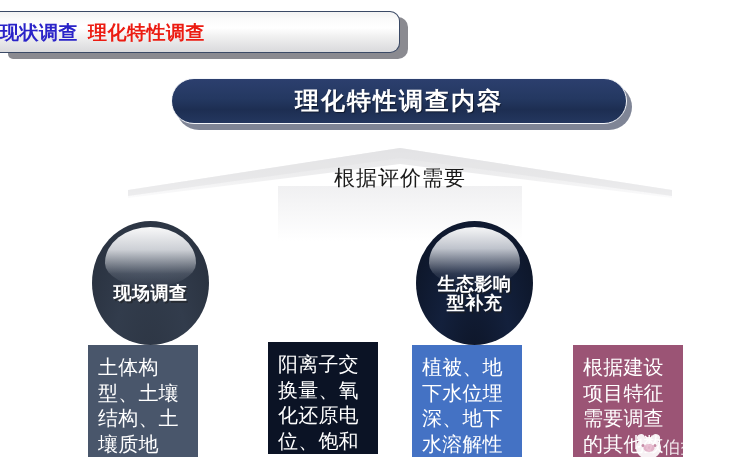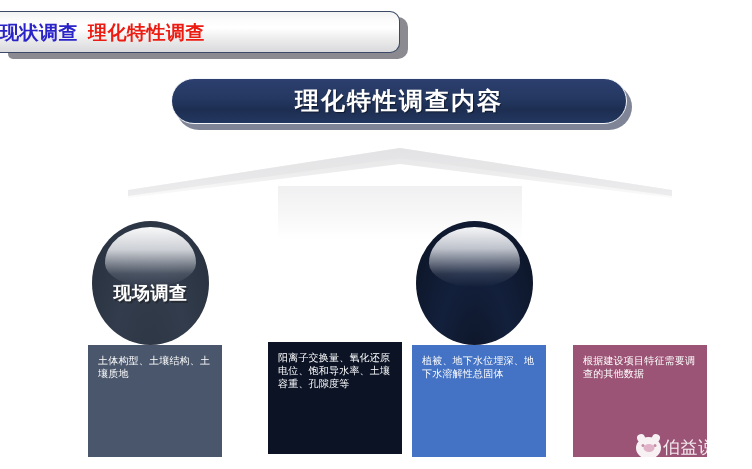--- a/index.html
+++ b/index.html
@@ -155,26 +155,26 @@
         background: radial-gradient(ellipse at 50% 115%, #0d1527 0%, #13203c 45%, #0b1323 100%); }
   .c3 .gloss { background: linear-gradient(to bottom, rgba(255,255,255,0.96) 0%, rgba(224,227,233,0.84) 36%, rgba(120,128,145,0.26) 78%, rgba(50,58,75,0.02) 100%); }
 
   .c4 { left: 575px; top: 221px;
         background: radial-gradient(ellipse at 50% 115%, #4a1430 0%, #71294d 45%, #53183a 100%); }
   .c4 .gloss { background: linear-gradient(to bottom, rgba(255,252,254,0.95) 0%, rgba(236,214,226,0.84) 36%, rgba(172,110,145,0.30) 78%, rgba(110,45,80,0.02) 100%); }
 
   
   .box {
     position: absolute;
-    width: 134px;
+    width: 110px;
     height: 112px;
     box-sizing: border-box;
     padding: 10px 8px 0 10px;
     color: #ffffff;
-    font-size: 10px;
+    font-size: 20px;
     line-height: 1.28;
     letter-spacing: 0.2px;
     overflow: hidden;
   }
   .b1 { left: 88px;  top: 345px; background: #49566b; }
   .b2 { left: 248px; top: 342px; background: #0b1325; margin-left: 20px; }
   .b3 { left: 412px; top: 345px; background: #4472c4; }
   .b4 { left: 573px; top: 345px; background: #9b5475; }
 
   
@@ -270,30 +270,33 @@
         </linearGradient>
         <linearGradient id="bandGrad" x1="0" y1="0" x2="0" y2="1">
           <stop offset="0%" stop-color="#ebebed"></stop>
           <stop offset="100%" stop-color="#ffffff"></stop>
         </linearGradient>
       </defs>
       <polygon points="272,2 544,44 544,52 272,18 0,52 0,44" fill="url(#chevGrad)"></polygon>
       <polygon points="272,2 544,44 544,50 272,12 0,50 0,44" fill="#e2e2e4" opacity="0.55"></polygon>
       <rect x="150" y="40" width="244" height="55" fill="url(#bandGrad)" opacity="0.75"></rect>
     </svg>
+    <div class="chevron-label">根据评价需要</div>
   </div>
 
   <div class="circle c1">
     <div class="gloss"></div>
     <div class="circle-label">现场调查</div>
   </div>
 
 
   <div class="circle c3">
     <div class="gloss"></div>
+    <div class="circle-label">生态影响
+型补充</div>
   </div>
 
 
   <div class="box b1">土体构型、土壤结构、土壤质地</div>
   <div class="box b2">阳离子交换量、氧化还原电位、饱和导水率、土壤容重、孔隙度等</div>
   <div class="box b3">植被、地下水位埋深、地下水溶解性总固体</div>
   <div class="box b4">根据建设项目特征需要调查的其他数据</div>
 
   <div class="watermark">
     <div class="wm-pig">

